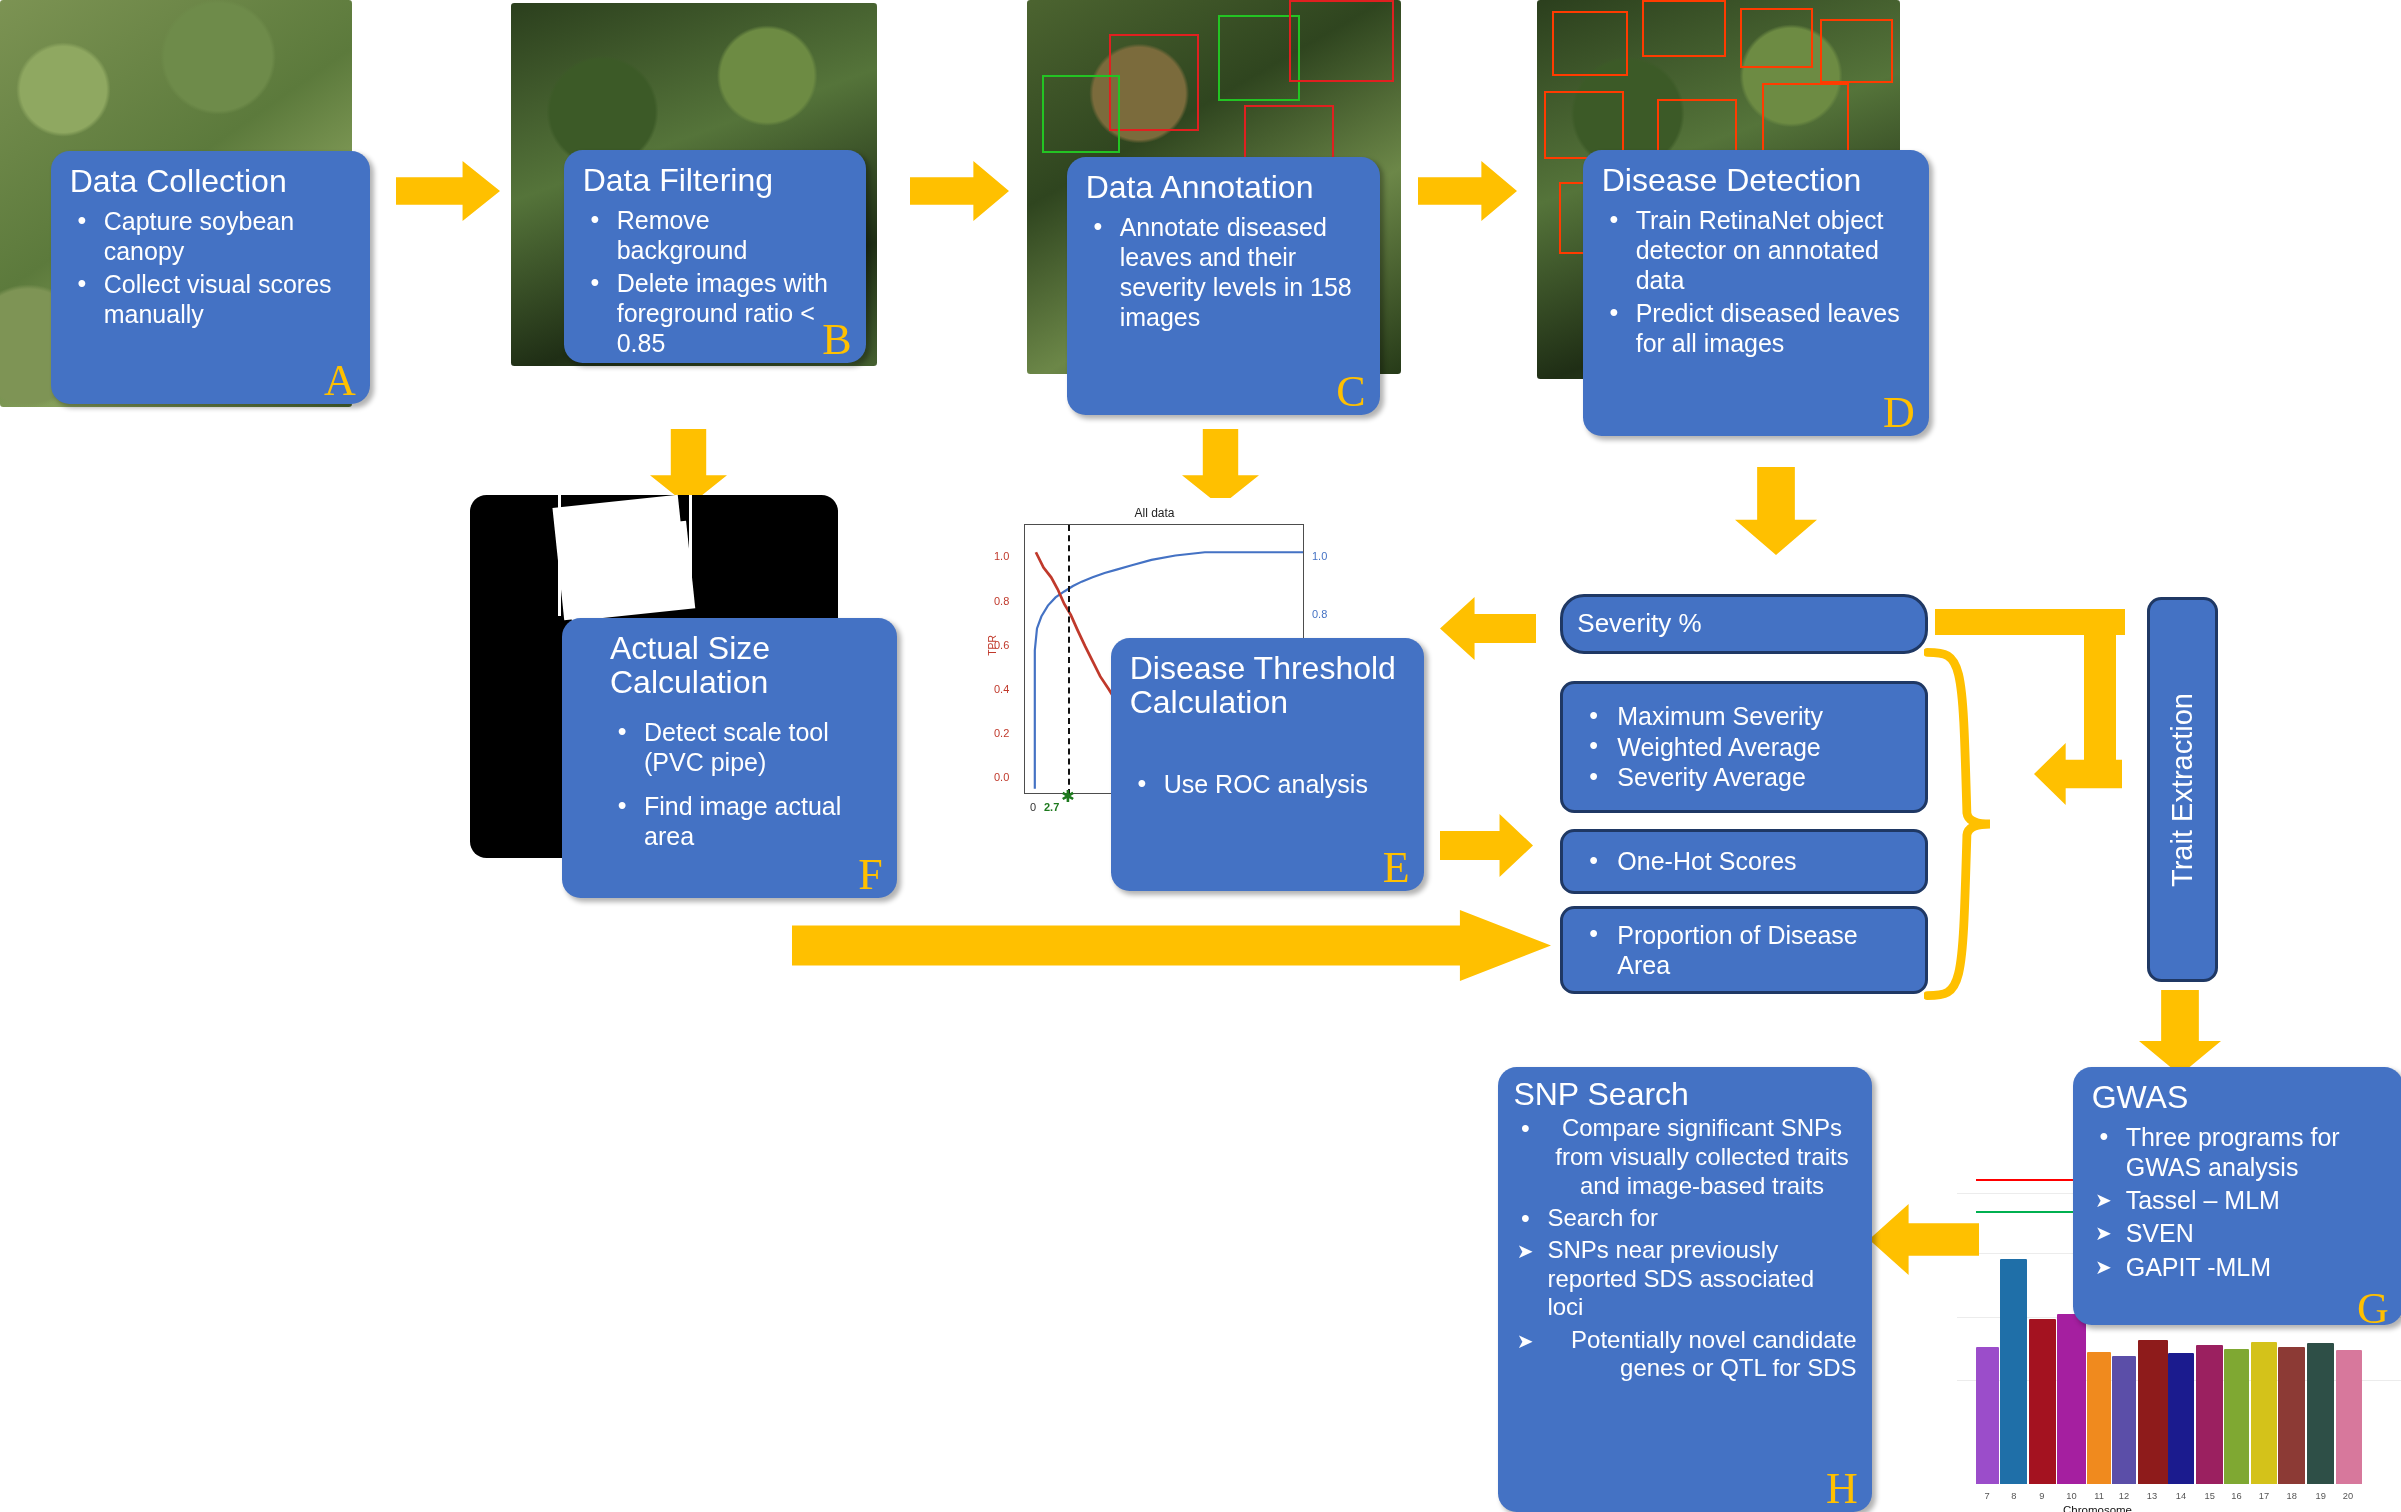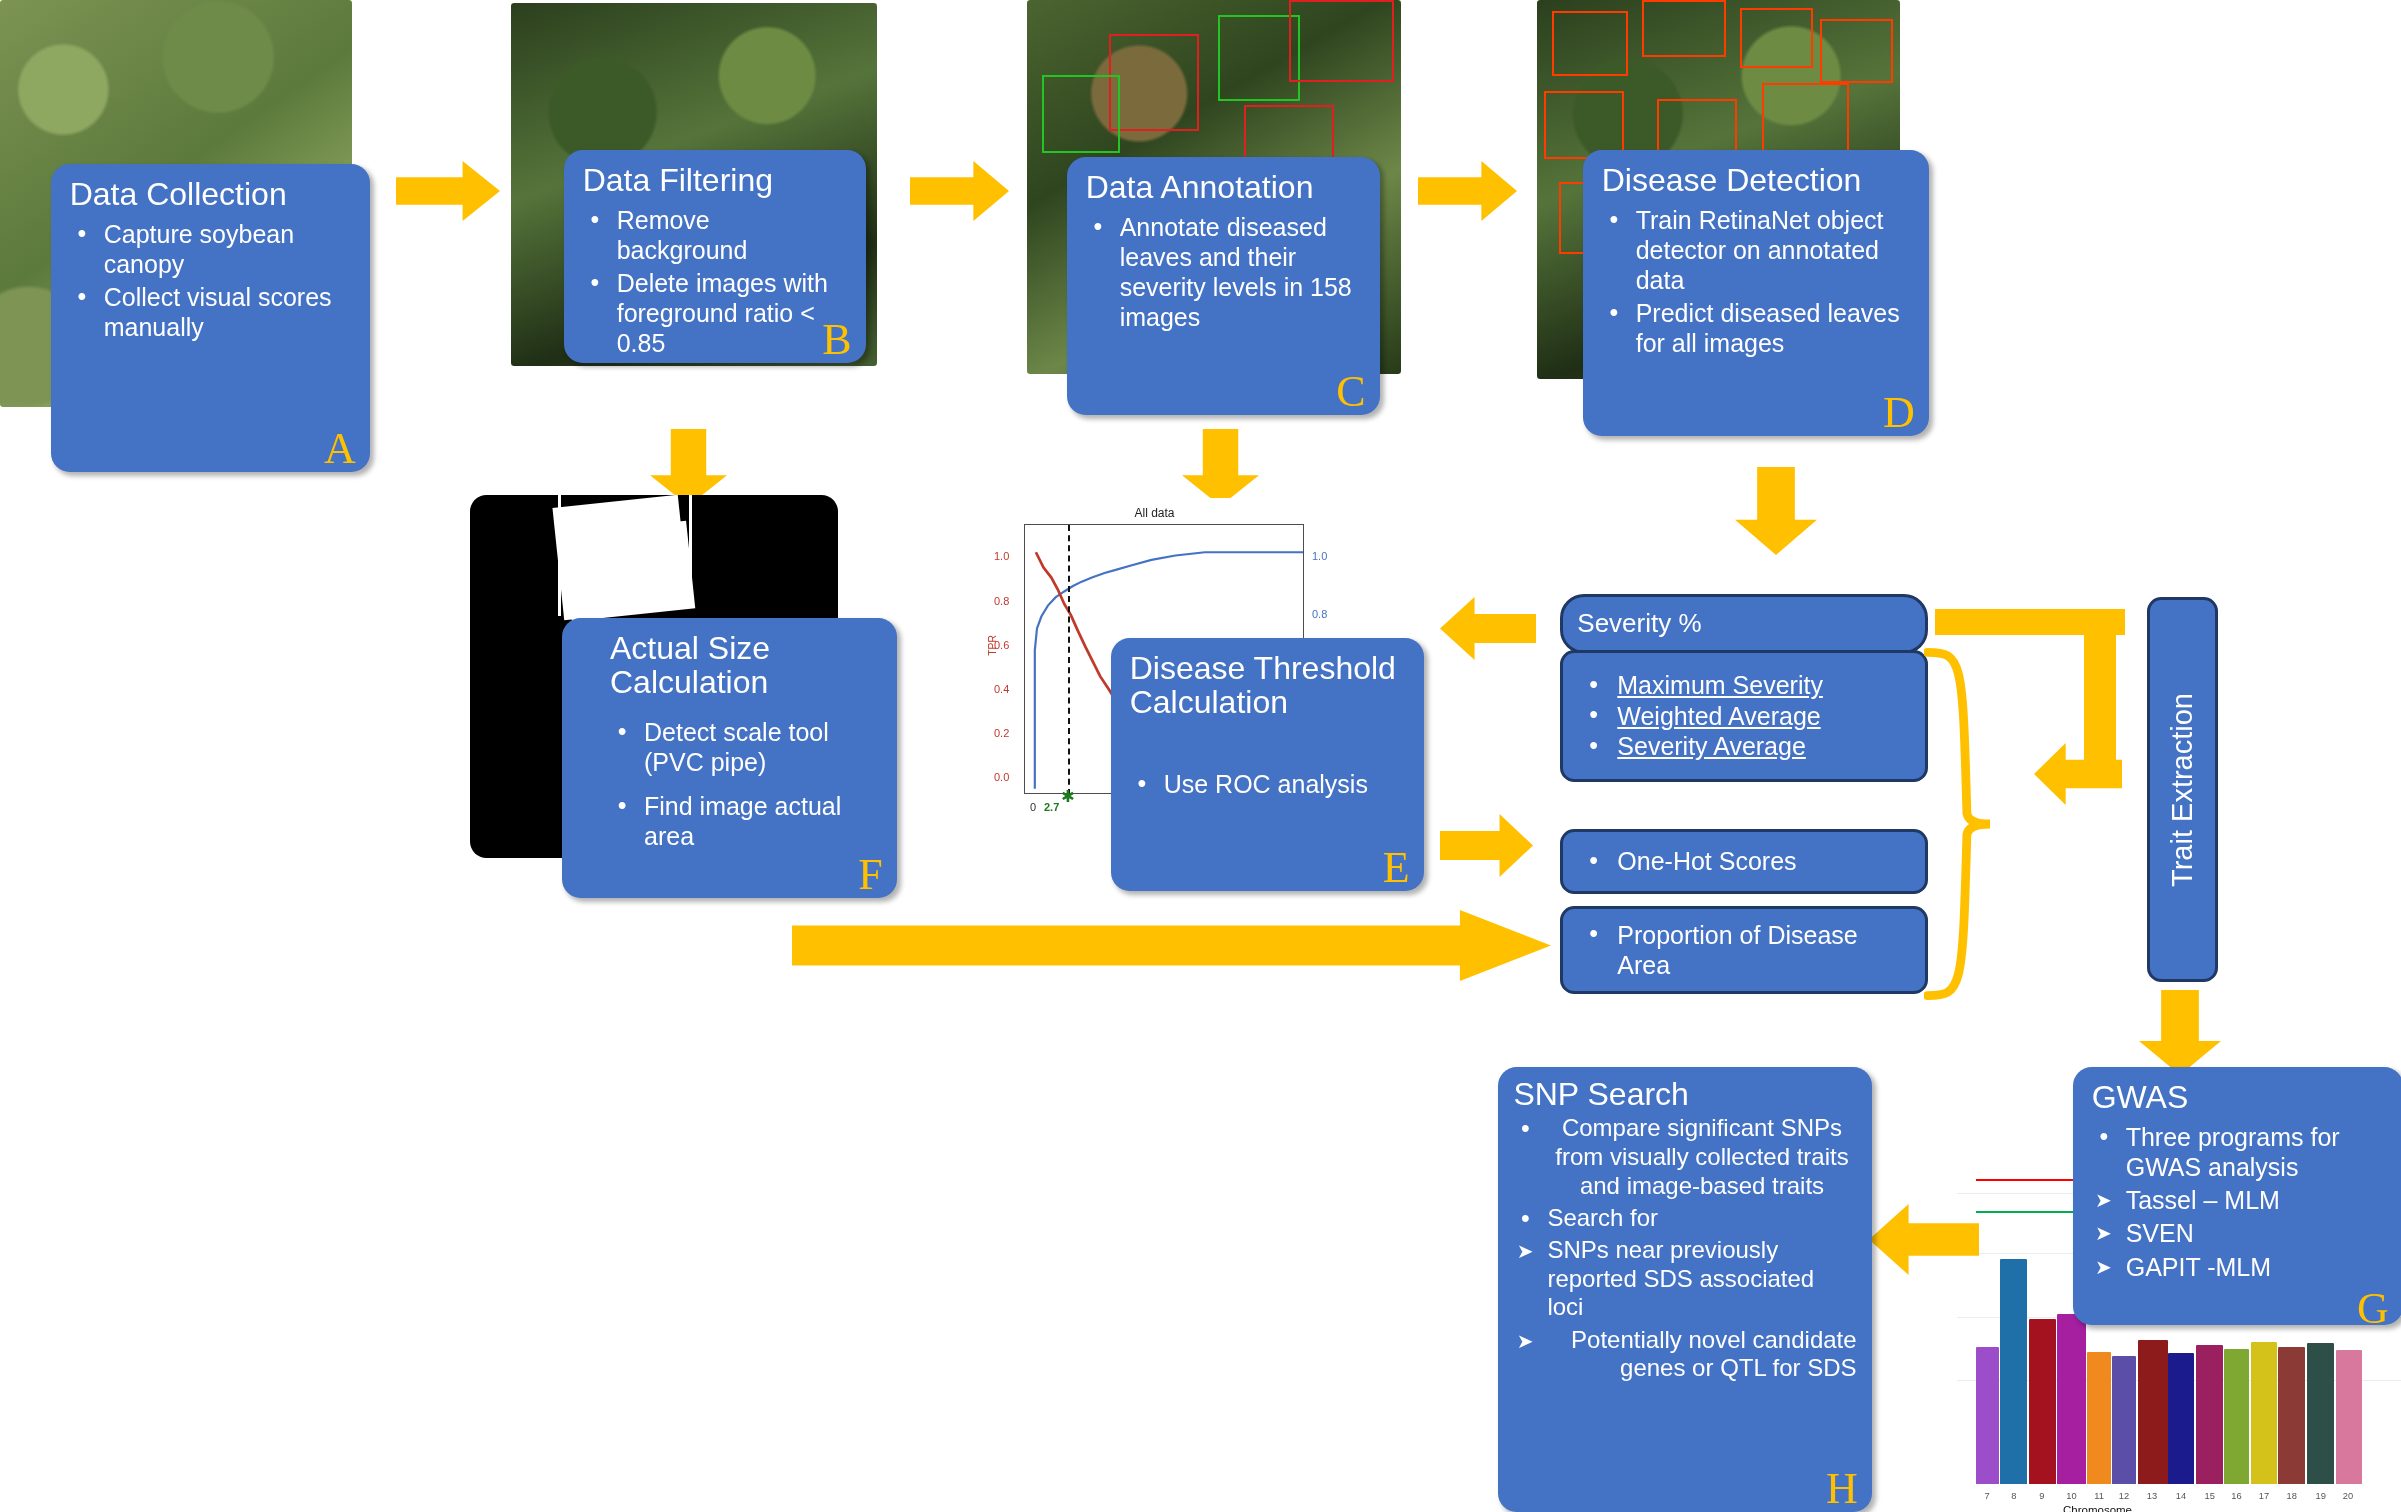--- a/index.html
+++ b/index.html
@@ -108,21 +108,21 @@
     <div class="bbox" style="left:2%;top:24%;width:22%;height:18%;border:2.7px solid #ff3b00;"></div>
     <div class="bbox" style="left:33%;top:26%;width:22%;height:18%;border:2.7px solid #ff3b00;"></div>
     <div class="bbox" style="left:62%;top:22%;width:24%;height:19%;border:2.7px solid #ff3b00;"></div>
     <div class="bbox" style="left:6%;top:48%;width:23%;height:19%;border:2.7px solid #ff3b00;"></div>
     <div class="bbox" style="left:40%;top:52%;width:22%;height:18%;border:2.7px solid #ff3b00;"></div>
     <div class="bbox" style="left:70%;top:50%;width:22%;height:18%;border:2.7px solid #ff3b00;"></div>
     <div class="bbox" style="left:16%;top:72%;width:22%;height:17%;border:2.7px solid #ff3b00;"></div>
     <div class="bbox" style="left:52%;top:74%;width:22%;height:17%;border:2.7px solid #ff3b00;"></div>
   </div>
 
-  <div class="box shadowed" style="left:51px;top:164px;width:319px;height:308px;">
+  <div class="box shadowed" style="left:51px;top:151px;width:319px;height:253px;">
     <div class="title">Data Collection</div>
     <ul>
       <li class="b">Capture soybean canopy</li>
       <li class="b">Collect visual scores manually</li>
     </ul>
     <div class="letter">A</div>
   </div>
 
   <div class="ar ar-right" style="left:396px;top:161px;width:104px;height:60px;"></div>
 
@@ -221,21 +221,21 @@
   <div class="ar ar-right" style="left:1440px;top:814px;width:93px;height:63px;"></div>
 
   <div class="ar ar-left" style="left:1440px;top:597px;width:96px;height:63px;"></div>
 
   <div class="ar ar-right-long" style="left:792px;top:910px;width:759px;height:71px;"></div>
 
   <div class="trait" style="left:1560px;top:594px;width:368px;height:60px;border-radius:24px;">
     <div class="plain">Severity %</div>
   </div>
 
-  <div class="trait" style="left:1560px;top:650px;width:368px;height:132px;text-decoration:underline;">
+  <div class="trait" style="left:1560px;top:681px;width:368px;height:132px;">
     <ul>
       <li>Maximum Severity</li>
       <li>Weighted Average</li>
       <li>Severity Average</li>
     </ul>
   </div>
 
   <div class="trait" style="left:1560px;top:906px;width:368px;height:88px;">
     <ul>
       <li>Proportion of Disease Area</li>

